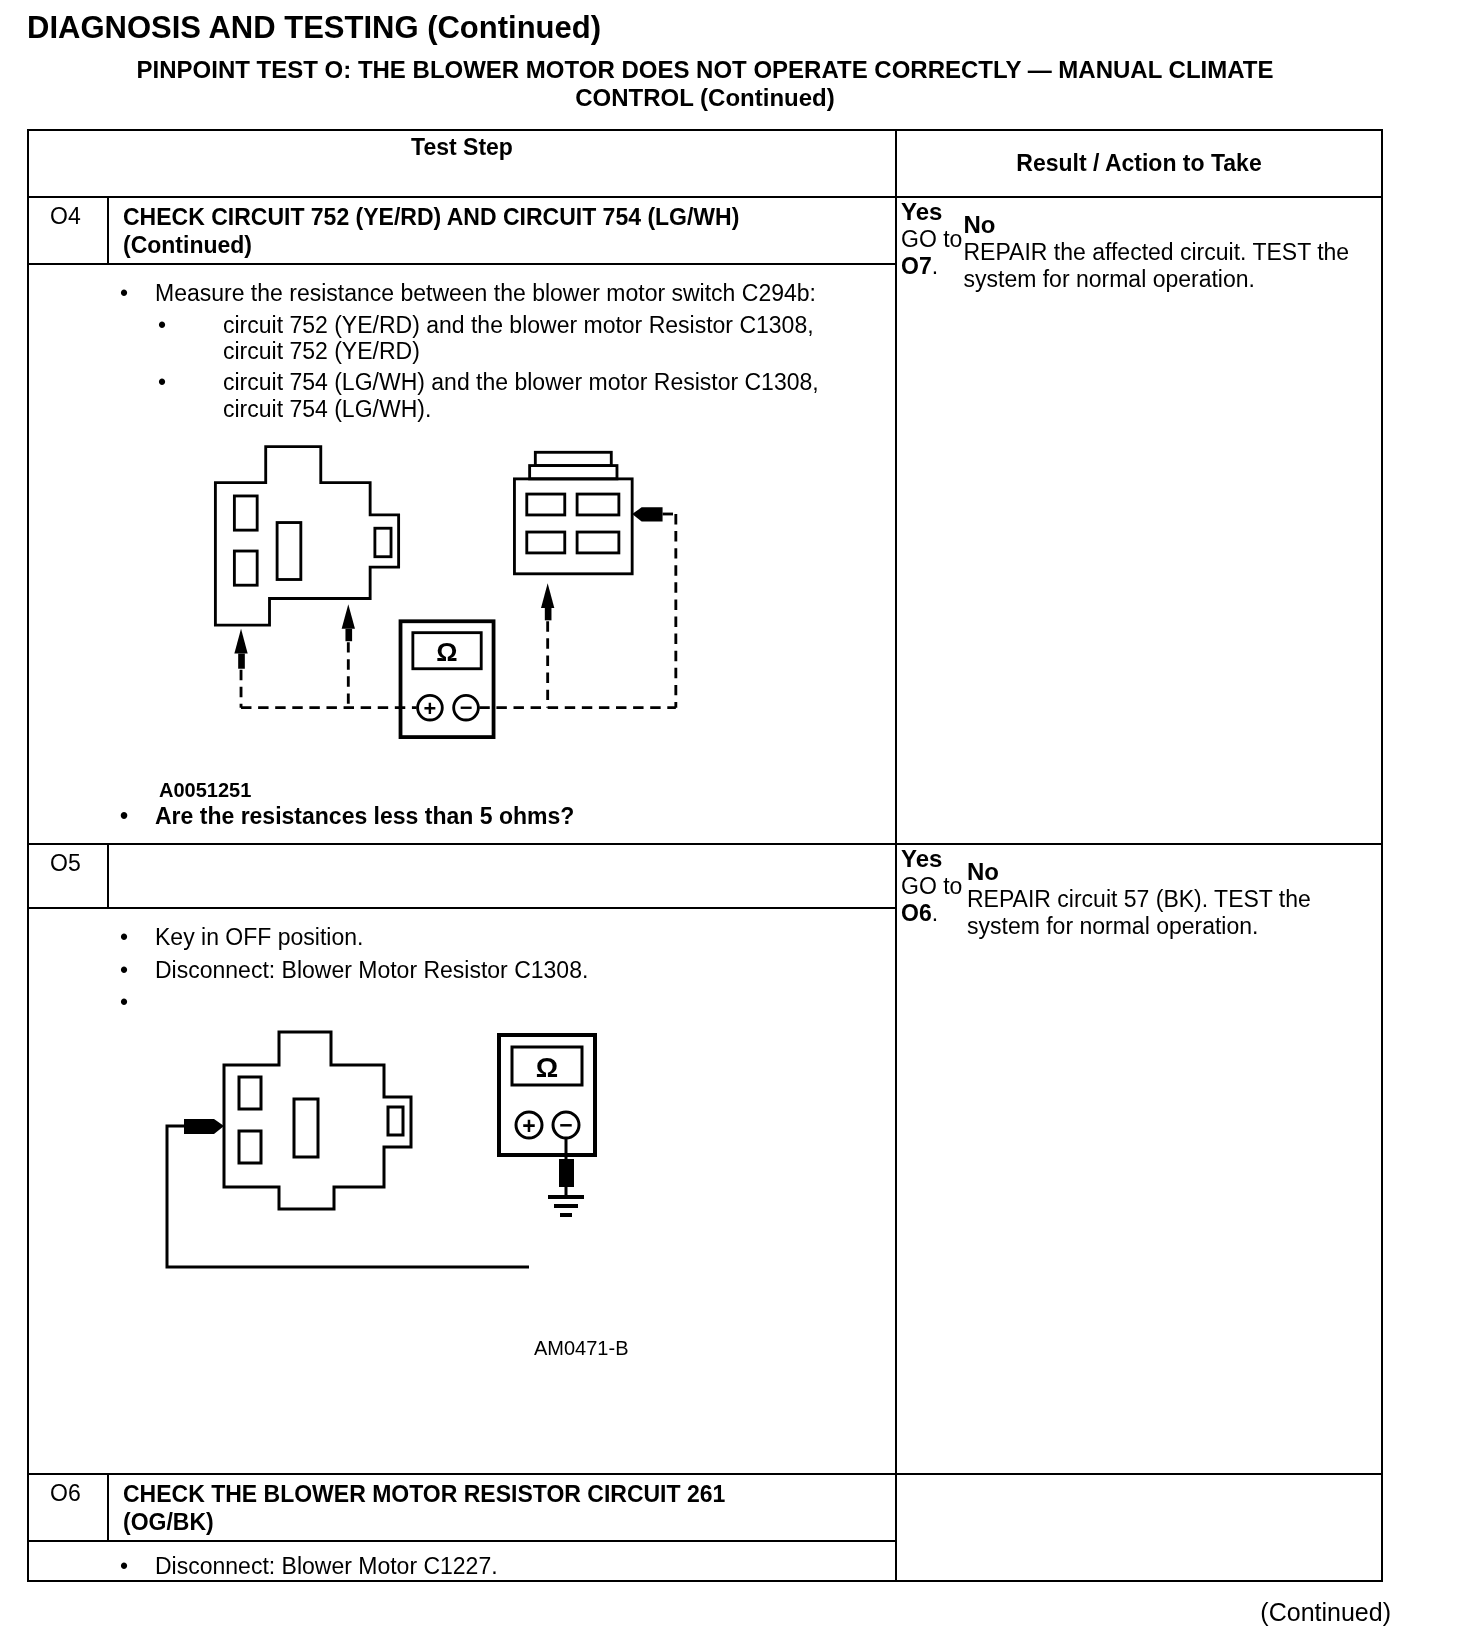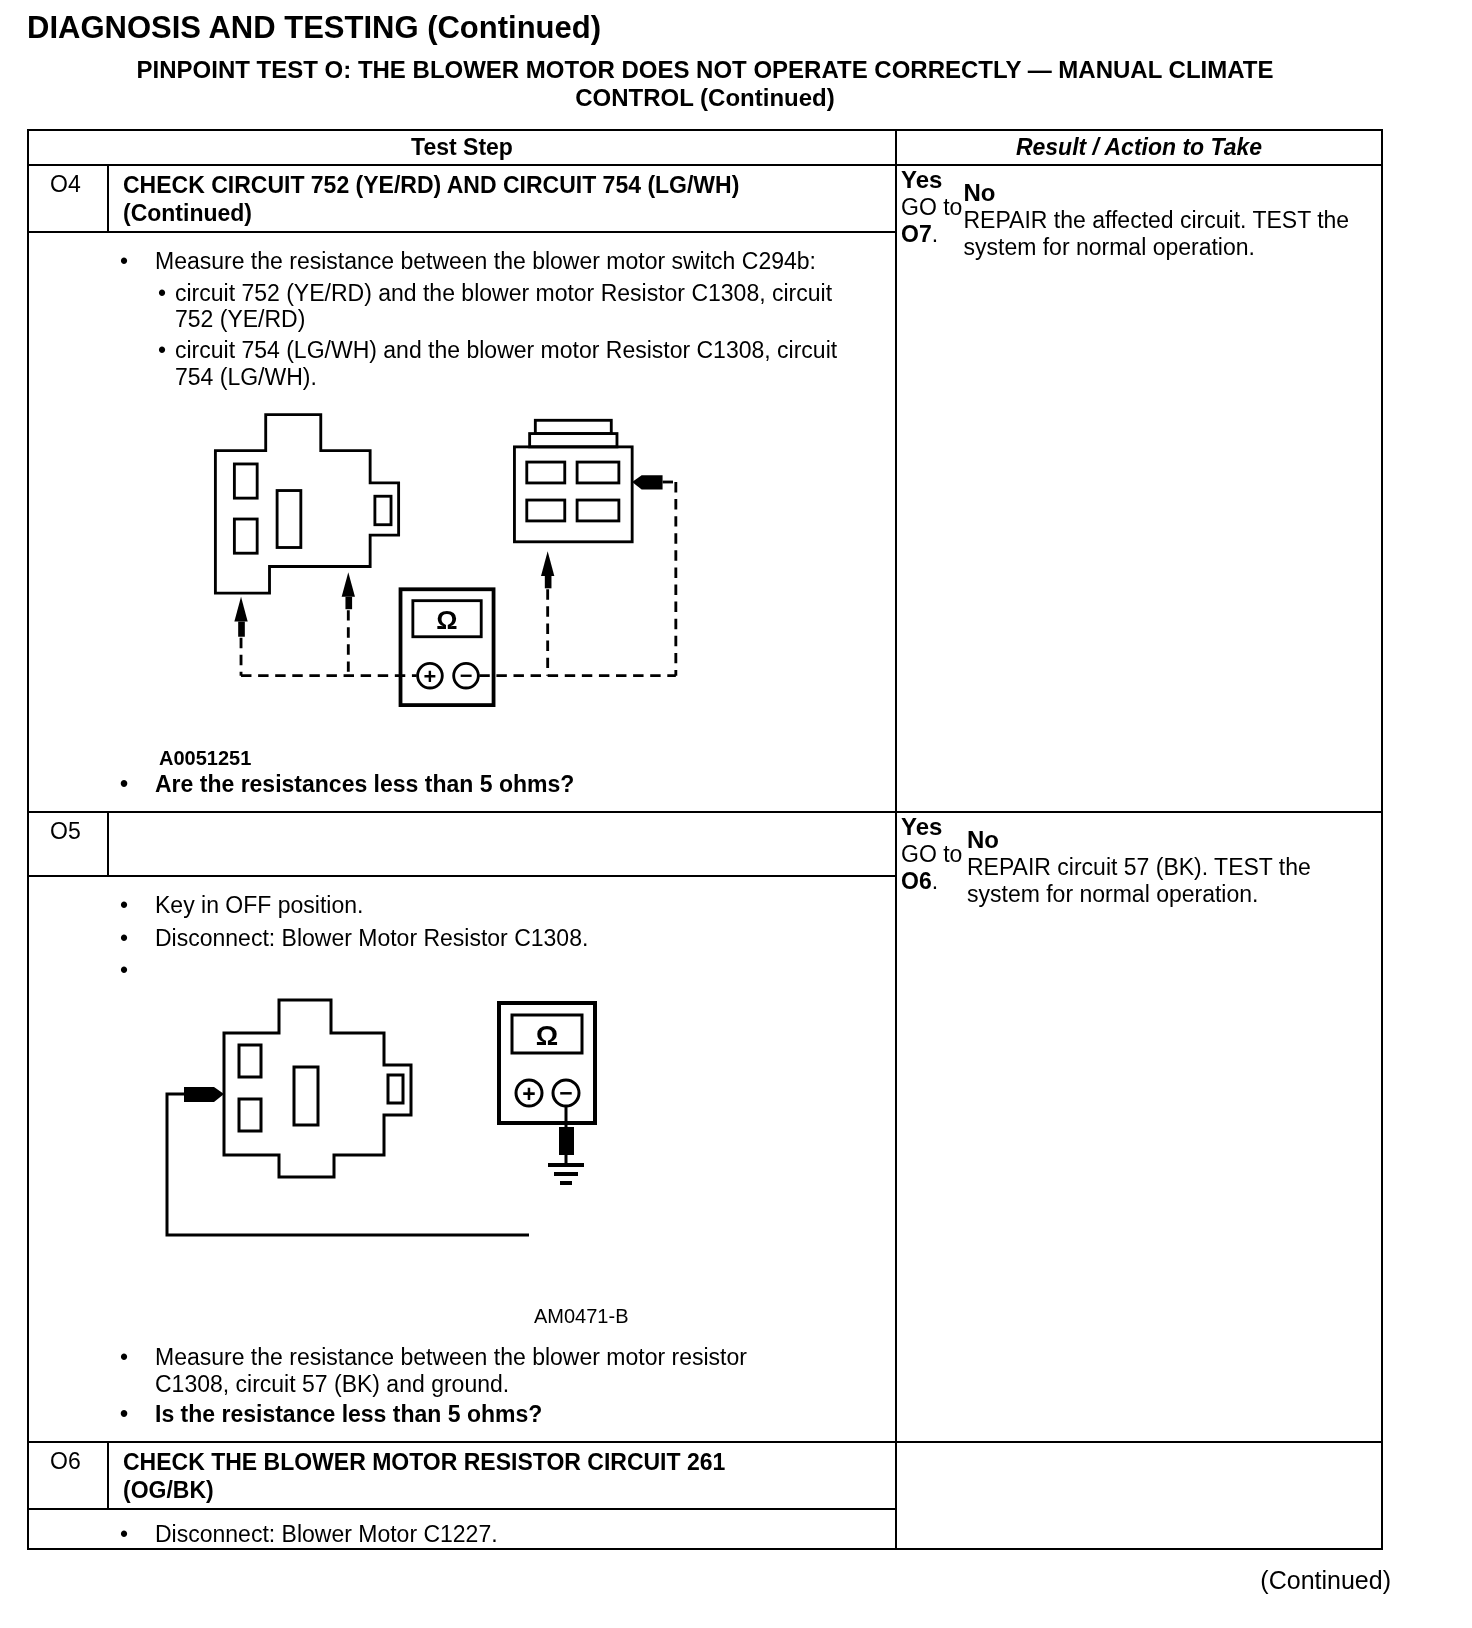--- a/index.html
+++ b/index.html
@@ -12,38 +12,38 @@
   }
   .page { position: relative; width: 1472px; height: 1628px; padding: 10px 0 0 27px; overflow: hidden; }
 
   .doc-title { font-size: 31px; font-weight: bold; }
   .subtitle { width: 1356px; text-align: center; font-weight: bold; font-size: 24px; line-height: 1.18; margin-top: 10px; }
 
   .pp-table { width: 1356px; border: 2px solid #000; margin-top: 16px; }
 
   .hdr { display: flex; border-bottom: 2px solid #000; font-weight: bold; font-size: 23px; }
   .hdr .c1 { width: 868px; border-right: 2px solid #000; text-align: center; padding: 3px 0; }
-  .hdr .c2 { flex: 1; text-align: center; padding: 3px 0; font-style: italic; }
+  .hdr .c2 { flex: 1; text-align: center; padding: 19px 0; }
 
   .row { display: flex; overflow: hidden; }
   .row-o4 { height: 647px; border-bottom: 2px solid #000; }
   .row-o5 { height: 630px; border-bottom: 2px solid #000; }
   .row-o6 { height: 105px; }
   .row .left  { width: 868px; border-right: 2px solid #000; display: flex; flex-direction: column; }
   .row .right { flex: 1; display: flex; flex-direction: row; justify-content: flex-end; padding: 0 10px 14px 4px; font-size: 23px; line-height: 1.17; }
 
   .step-head { display: flex; border-bottom: 2px solid #000; min-height: 64px; }
   .step-id { width: 80px; border-right: 2px solid #000; font-weight: normal; font-size: 23px; padding: 5px 0 0 21px; }
   .step-title { font-weight: bold; font-size: 23px; line-height: 28px; padding: 5px 10px 4px 14px; }
 
   .step-body { flex: 1; display: flex; flex-direction: column; padding: 12px 0 10px 0; font-size: 23px; line-height: 1.17; overflow: hidden; }
 
   .b1 { display: flex; margin: 3px 0 3px 91px; }
   .b1 .dot { width: 35px; flex: none; }
-  .b2 { display: flex; margin: 2px 0 2px 129px; max-width: 700px; }
+  .b2 { display: flex; margin: 2px 0 2px 129px; max-width: 700px; gap: 48px; }
   .b2 .dot { width: 17px; flex: none; }
   .dot::before { content: "•"; }
   .btext { max-width: 690px; }
   .bold { font-weight: bold; }
 
   .diagram1 { margin: 14px 0 0 100px; display: block; }
   .diagram2 { margin: 8px 0 0 130px; display: block; }
   .fig-label { font-weight: bold; font-size: 20px; margin: 6px 0 0 130px; }
   .fig-label2 { font-weight: normal; font-size: 20px; margin: 50px 0 0 505px; }
 
@@ -223,30 +223,20 @@
               <rect class="blk" x="400" y="132" width="15" height="28"></rect>
               <line class="ln" x1="407" y1="160" x2="407" y2="170"></line>
               <line class="lnth" x1="389" y1="170" x2="425" y2="170"></line>
               <line class="lnth" x1="395" y1="179" x2="419" y2="179"></line>
               <line class="lnth" x1="401" y1="188" x2="413" y2="188"></line>
             </g>
           </svg>
 
           <div class="fig-label2">AM0471-B</div>
 
-          <div class="post-bullets">
-            <div class="b1">
-              <span class="dot"></span>
-              <span class="btext" style="max-width:660px">Measure the resistance between the blower motor resistor C1308, circuit 57 (BK) and ground.</span>
-            </div>
-            <div class="b1 bold">
-              <span class="dot"></span>
-              <span class="btext">Is the resistance less than 5 ohms?</span>
-            </div>
-          </div>
         </div>
       </div>
       <div class="right">
         <div class="res-group">
           <div class="res-label">Yes</div>
           <div><span>GO to </span><b>O6</b><span>.</span></div>
         </div>
         <div class="res-group">
           <div class="res-label">No</div>
           <div>REPAIR circuit 57 (BK). TEST the system for normal operation.</div>

